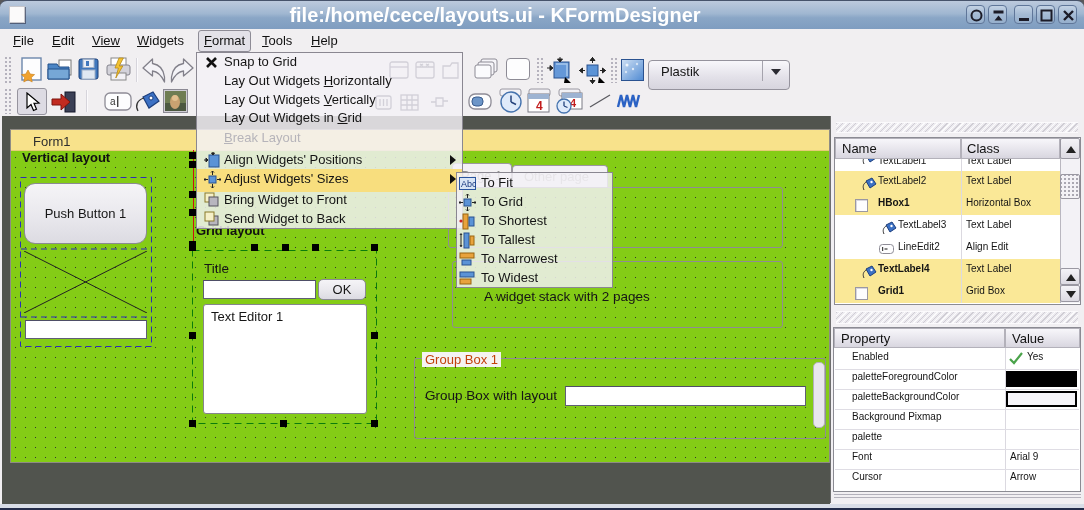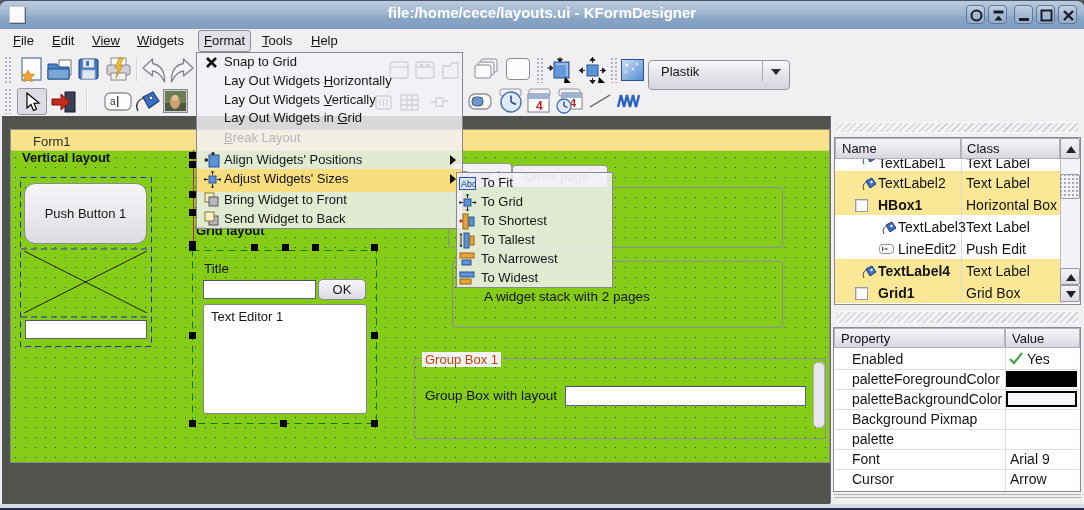--- a/index.html
+++ b/index.html
@@ -3,21 +3,21 @@
 <meta charset="utf-8">
 <style>
 * { margin:0; padding:0; box-sizing:border-box; }
 html,body { width:1084px; height:510px; overflow:hidden; }
 body { font-family:"Liberation Sans", sans-serif; position:relative; background:#f1eff1; }
 .abs { position:absolute; }
 
 #titlebar { left:0; top:0; width:1084px; height:29px;
   background:linear-gradient(#bccadd 0%, #a0b7d1 45%, #8aa6c6 60%, #7f9dc0 100%);
   border-top:1px solid #46536b; border-radius:7px 7px 0 0; }
-#title-text { left:0; top:4px; width:990px; text-align:center; color:#fff; font-weight:bold; font-size:15px;margin-left:47px; }
+#title-text { left:0; top:4px; width:990px; text-align:center; color:#fff; font-weight:bold; font-size:20px; }
 #appicon { left:9px; top:6px; width:16px; height:17px; background:#fbfafa; border:1px solid #c7c7cc; box-shadow:1px 1px 0 rgba(40,40,60,.55); }
 .wbtn { top:5px; width:19px; height:19px; border:1px solid #5f7699; border-radius:4px;
   background:linear-gradient(#c3d2e4, #a4bad4 50%, #96afcc); }
 .wbtn svg { position:absolute; left:0; top:0; }
 .mitem { top:33px; font-size:13px; color:#111; }
 .mitem u { text-decoration:underline; }
 #fmt-box { left:198px; top:30px; width:53px; height:22px; border:1px solid #8e8c96; border-radius:3px; background:#e3e1e8; }
 .grip { width:6px; background-image:radial-gradient(circle at 1px 1px, #b5b2bd 0.9px, rgba(0,0,0,0) 1.1px); background-size:4px 4px; }
 .tsep { width:2px; background:#d6d4db; border-right:1px solid #fbfafc; }
 
@@ -33,21 +33,21 @@
 .pbtn { position:absolute; border:1px solid #8b8a94; border-radius:5px;
   background:linear-gradient(#f5f4f7, #e9e8ed 55%, #dcdbe2); font-size:13px; color:#161616;
   display:flex; align-items:center; justify-content:center; }
 .handle { position:absolute; width:7px; height:7px; background:#000; }
 .thinbox { position:absolute; border:1px solid #908c94; border-radius:3px; }
 
 #rpanel { left:830px; top:116px; width:252px; height:387px; background:#f1eff2; border-left:1px solid #6e6e6e; }
 .hatch { position:absolute; background:#edebf0;
   background-image:repeating-linear-gradient(135deg, rgba(144,142,154,.32) 0 1px, rgba(0,0,0,0) 1px 2.4px, rgba(255,255,255,.85) 2.4px 3.4px, rgba(0,0,0,0) 3.4px 4.6px); border-top:1px solid #fbfafc; border-bottom:1px solid #fbfafc; }
 .th { position:absolute; background:linear-gradient(#f7f6fa,#e2e0e8 70%,#d8d6df); border:1px solid #b3b1ba; font-size:13px; color:#111; }
-.trow { position:absolute; font-size:14px; color:#141414; }
+.trow { position:absolute; font-size:10px; color:#141414; }
 .yellow { background:#fae897; }
 
 #fmt-menu { left:196px; top:52px; width:267px; height:177px; background:rgba(243,241,245,0.84); border:1px solid #8a8791; z-index:40; }
 #sub-menu { left:456px; top:172px; width:157px; height:116px; background:rgba(243,241,245,0.84); overflow:hidden; border:1px solid #8a8791; z-index:50; }
 .mi { position:absolute; font-size:13px; color:#141414; white-space:nowrap; }
 .mi u { text-decoration:underline; }
 .sbtn { background:linear-gradient(#f4f3f7,#dcdae2); border:1px solid #9a98a2; border-radius:2px; }
 .rline { left:1px; width:244px; height:1px; background:#dfdde4; }
 
 </style>
@@ -309,21 +309,21 @@
 
   <div class="trow" style="left:43px;top:21px;width:84px;overflow:hidden;height:12px;"><span style="position:relative;top:-4px;display:inline-block;">TextLabel1</span></div>
   <div class="trow" style="left:131px;top:21px;width:94px;overflow:hidden;height:12px;"><span style="position:relative;top:-4px;display:inline-block;">Text Label</span></div>
   <div class="trow" style="left:43px;top:37px;font-weight:normal;">TextLabel2</div>
   <div class="trow" style="left:131px;top:37px;">Text Label</div>
   <div class="trow" style="left:43px;top:59px;font-weight:bold;">HBox1</div>
   <div class="trow" style="left:131px;top:59px;">Horizontal Box</div>
   <div class="trow" style="left:63px;top:81px;">TextLabel3</div>
   <div class="trow" style="left:131px;top:81px;">Text Label</div>
   <div class="trow" style="left:63px;top:103px;">LineEdit2</div>
-  <div class="trow" style="left:131px;top:103px;">Push Edit</div>
+  <div class="trow" style="left:131px;top:103px;">Align Edit</div>
   <div class="trow" style="left:43px;top:125px;font-weight:bold;">TextLabel4</div>
   <div class="trow" style="left:131px;top:125px;">Text Label</div>
   <div class="trow" style="left:43px;top:147px;font-weight:bold;">Grid1</div>
   <div class="trow" style="left:131px;top:147px;">Grid Box</div>
 <div class="abs" style="left:26px;top:19px;width:16px;height:14px;overflow:hidden;">
       <svg style="position:absolute;left:0;top:-6px;" width="16" height="14">
         <path d="M5 4 L11 1 L15 7 L9 11 Z" fill="#3c71c4" stroke="#1c3f7e"></path>
         <circle cx="10.5" cy="5" r="1.2" fill="#fff"></circle>
         <path d="M5.5 5 C2 6.5 1.5 10 3 13" fill="none" stroke="#333" stroke-width="1"></path>
       </svg>

